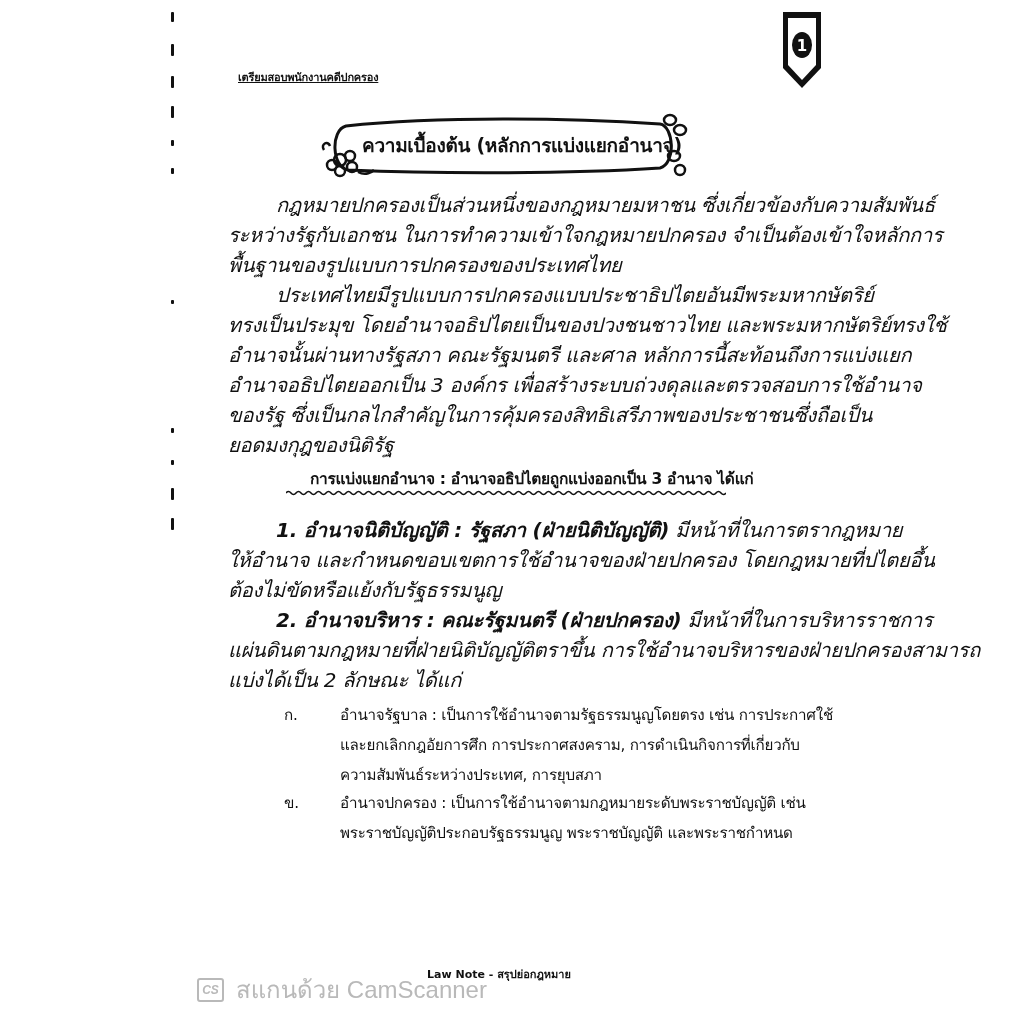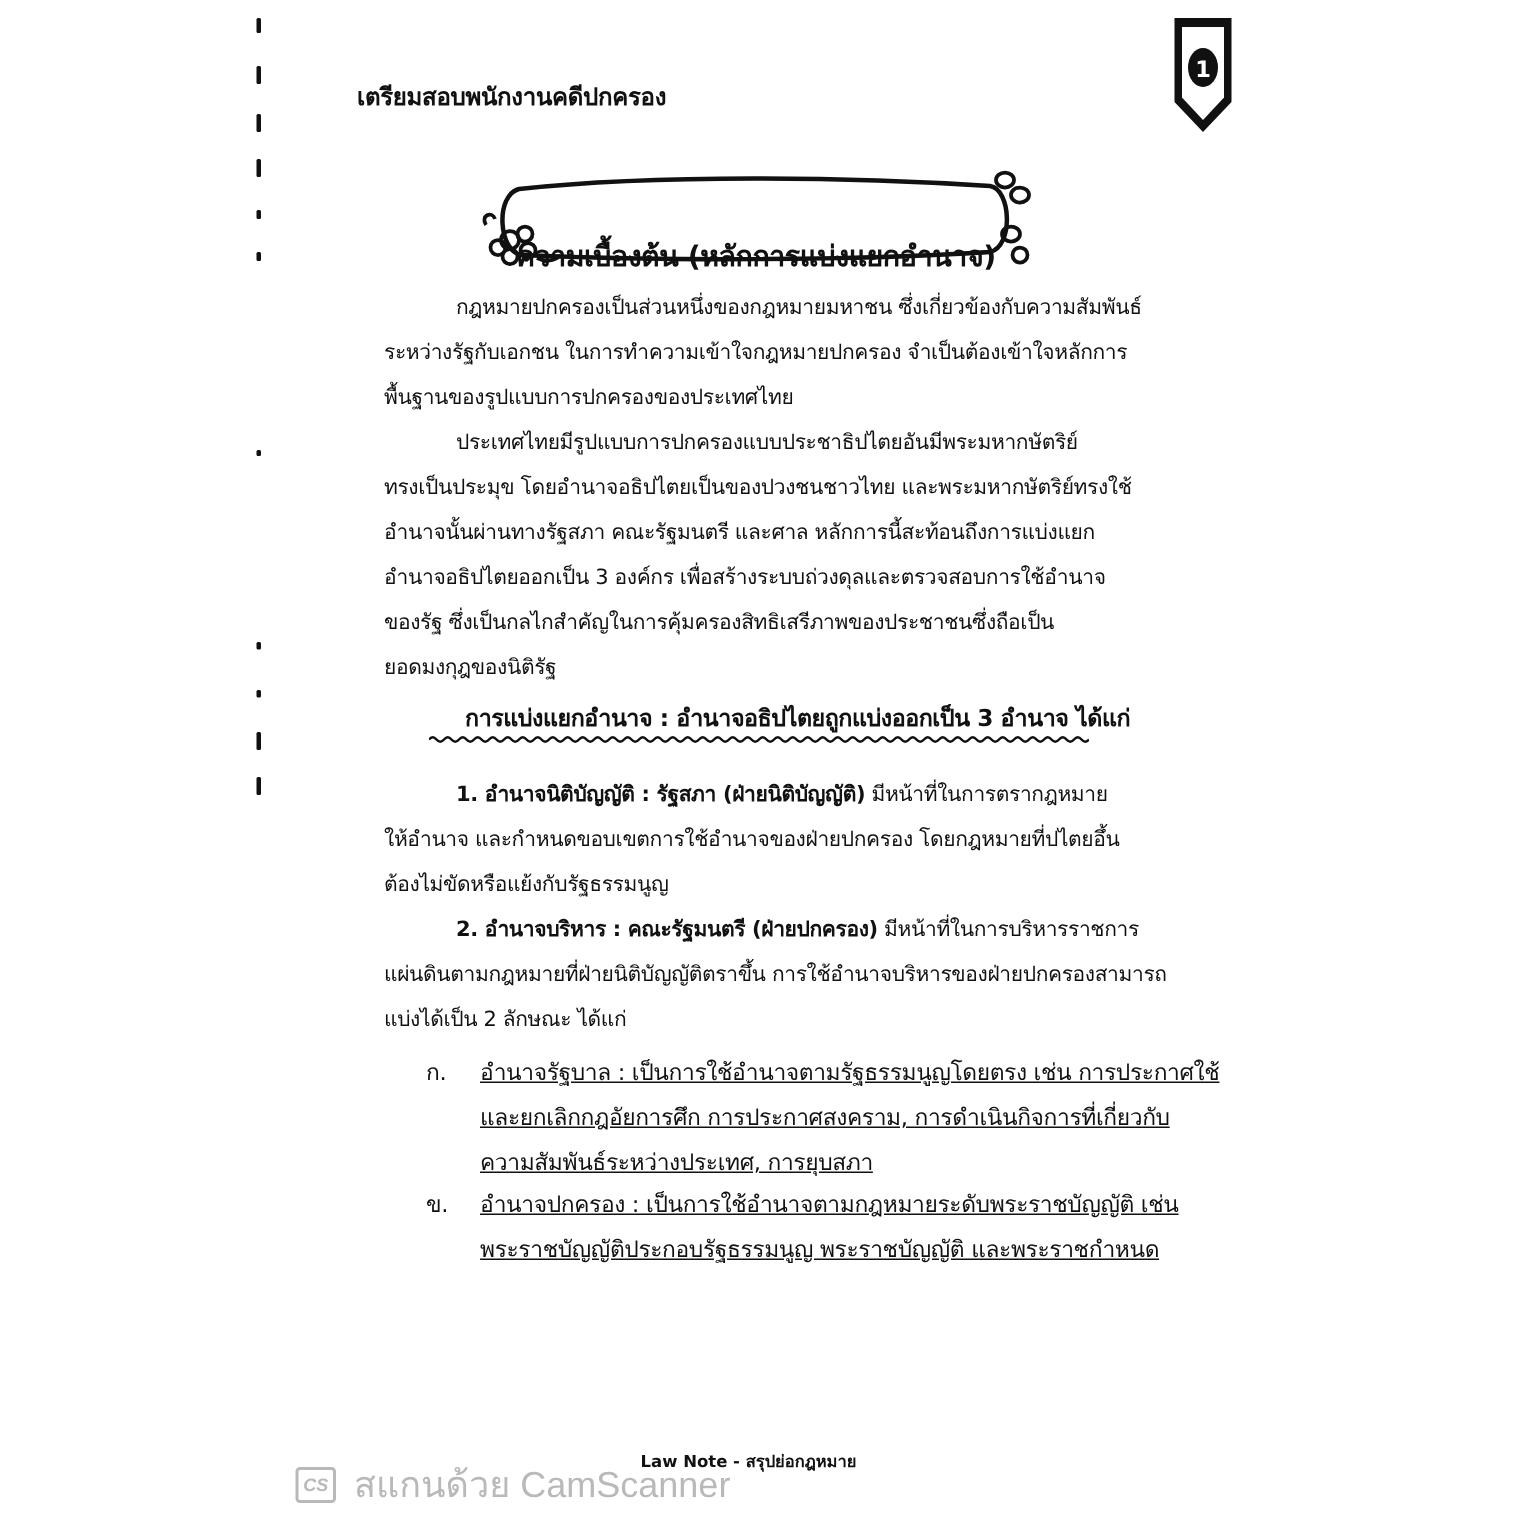--- a/index.html
+++ b/index.html
@@ -25,24 +25,25 @@
   .binding-mark {
     position: absolute;
     left: 171px;
     width: 3px;
     background: #111;
     border-radius: 1px;
   }
   .running-header {
     position: absolute;
     left: 238px;
-    top: 52px;
-    font-size: 16px;
+    top: 68px;
+    font-size: 11px;
     font-weight: bold;
     letter-spacing: -0.2px;
+    text-decoration: underline;
   }
   .page-badge {
     position: absolute;
     left: 781px;
     top: 10px;
     width: 42px;
     height: 80px;
   }
   .page-badge svg { width: 42px; height: 80px; display: block; }
   .page-badge-number {
@@ -58,38 +59,38 @@
   .title-banner {
     position: absolute;
     left: 318px;
     top: 112px;
     width: 372px;
     height: 66px;
   }
   .title-banner svg { position: absolute; left: 0; top: 0; width: 372px; height: 66px; }
   .title-text {
     position: absolute;
-    left: 26px;
+    left: 44px;
     right: 30px;
     top: 18px;
     text-align: center;
     font-size: 19px;
     font-weight: bold;
     letter-spacing: -0.3px;
     white-space: nowrap;
-    margin-top: 25px;
   }
   .body-block {
     position: absolute;
-    left: 256px;
+    left: 228px;
     width: 560px;
-    font-size: 14px;
+    font-size: 20px;
     line-height: 30px;
     letter-spacing: -0.25px;
     text-align: justify;
+    font-style: italic;
   }
   .body-block .indent { padding-left: 48px; }
   .line { display: block; white-space: nowrap; }
   .bold { font-weight: bold; }
   .section-heading {
     position: absolute;
     left: 286px;
     top: 466px;
     font-size: 15.5px;
     font-weight: bold;
@@ -111,22 +112,21 @@
     font-size: 15.2px;
     line-height: 30px;
     letter-spacing: -0.25px;
   }
   .list-marker {
     position: absolute;
     left: 0;
     top: 0;
   }
   .list-body {
-    margin-left: 36px;
-    text-decoration: underline;
+    margin-left: 56px;
   }
   .footer-text {
     position: absolute;
     left: 427px;
     top: 965px;
     font-size: 11px;
     font-weight: bold;
   }
   .watermark {
     position: absolute;

